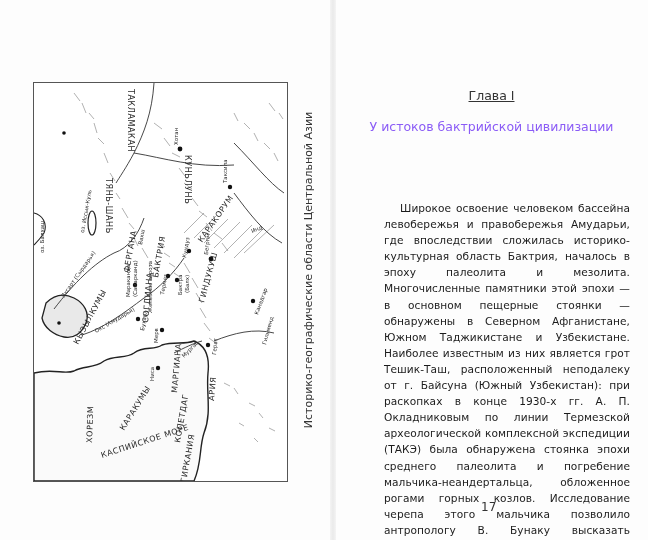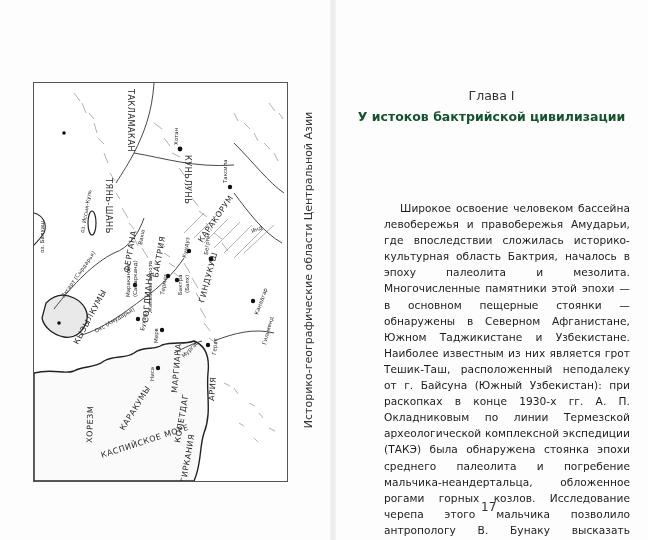--- a/index.html
+++ b/index.html
@@ -25,22 +25,22 @@
     position:absolute; left:0; top:0;
     transform:translate(-50%,-50%) rotate(-90deg);
     white-space:nowrap; font-size:11px; color:#333;
     font-family:"DejaVu Sans", sans-serif;
   }
   .lbl { font-family:"DejaVu Sans", sans-serif; fill:#2a2a2a; }
   
   .chapter {
     position:absolute; left:355px; width:273px; top:88px; text-align:center;
   }
-  .chapter-num { font-size:12.5px; color:#333; }
-  .chapter-title { font-size:12.5px; font-weight:bold; margin-top:6px; color:#14532d; }
+  .chapter-num { font-size:12.5px; color:#333;text-decoration:underline; }
+  .chapter-title { font-size:12.5px; font-weight:normal; margin-top:16px; color:#8b5cf6; }
   .body-text {
     position:absolute; left:384px; top:200px; width:246px;
     font-size:10.6px; line-height:16.1px; text-align:justify; color:#1b1b1b;
     letter-spacing:0.05px;
   }
   .body-text p { margin:0; text-indent:16px; }
   .page-num {
     position:absolute; left:481px; top:500px; font-size:12px; color:#333;
   }
 </style>

